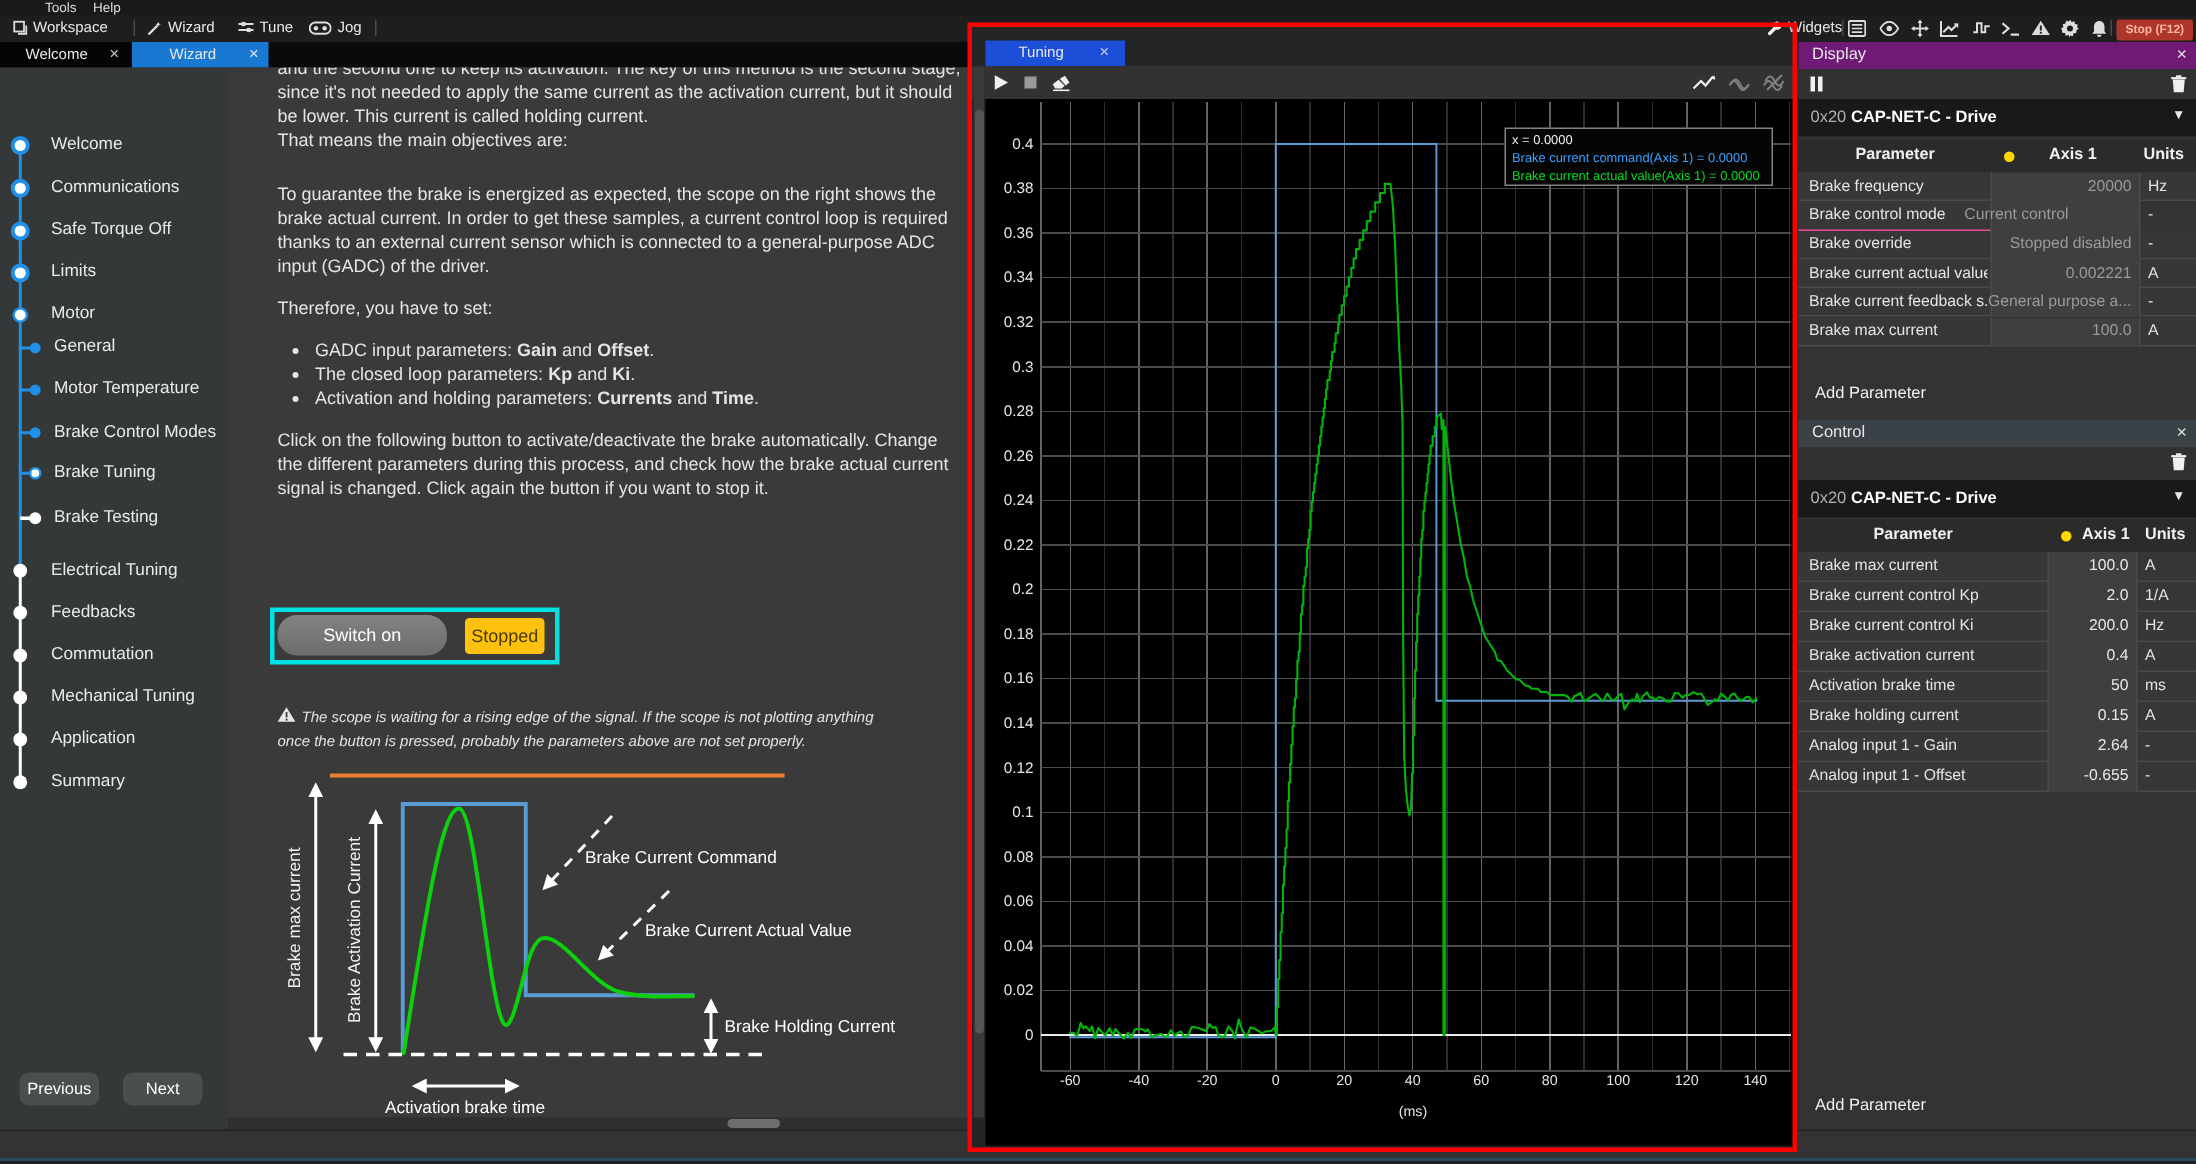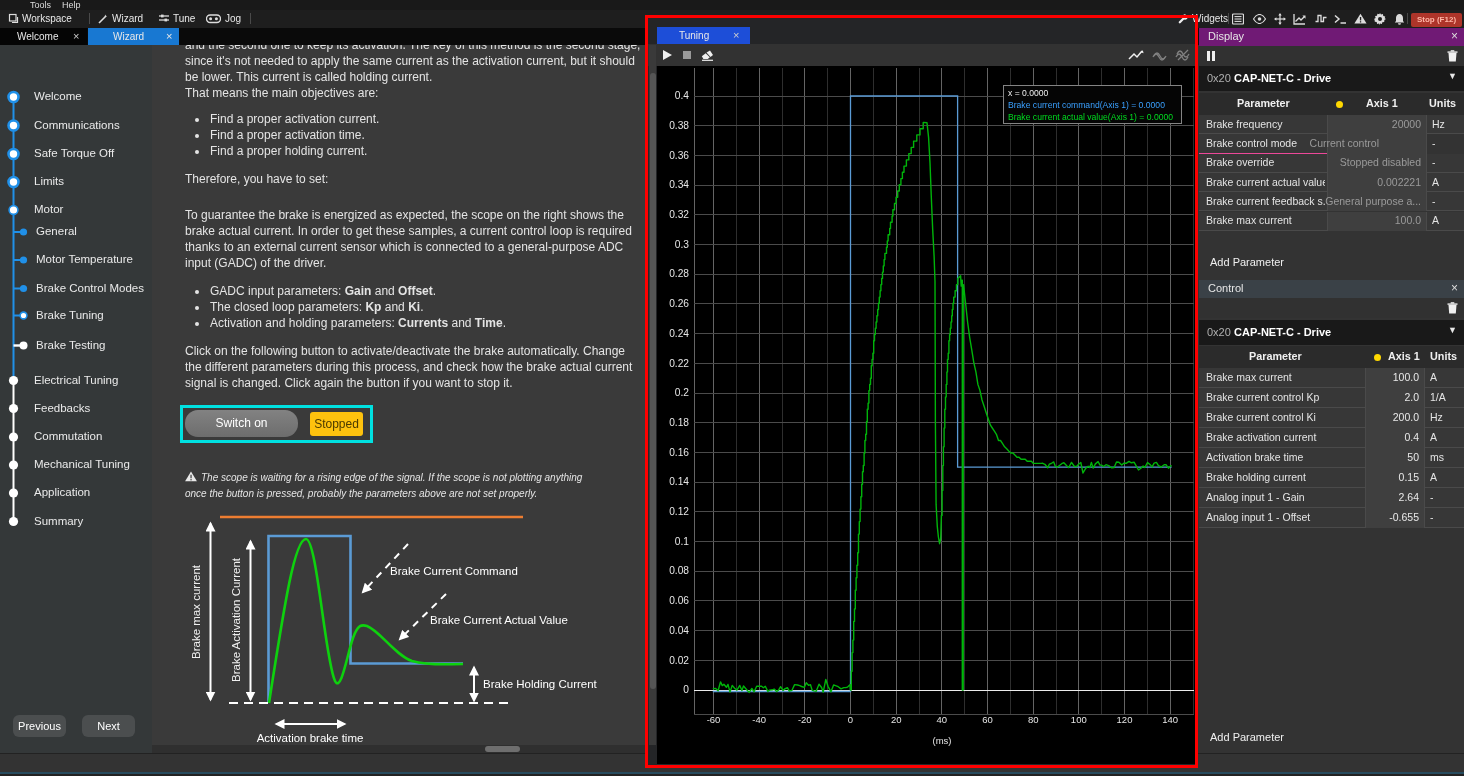--- a/index.html
+++ b/index.html
@@ -146,27 +146,22 @@
     <span class="abs" style="left:34px;top:413px">Mechanical Tuning</span>
     <span class="abs" style="left:34px;top:441px">Application</span>
     <span class="abs" style="left:34px;top:469.5px">Summary</span>
     <div class="abs" style="left:13px;top:670px;width:53px;height:22px;background:#4b4e4f;border-radius:6px;text-align:center;line-height:22px;font-size:11px;color:#fff">Previous</div>
     <div class="abs" style="left:82px;top:670px;width:53px;height:22px;background:#4b4e4f;border-radius:6px;text-align:center;line-height:22px;font-size:11px;color:#fff">Next</div>
   </div>
 
 <div class="abs" style="left:152px;top:45px;width:497px;height:700px;background:#3a3a3a;overflow:hidden;color:#e4e4e4;font-size:12px;line-height:16px">
   <div class="abs" style="left:33px;top:-8px;width:458px">
     <p>and the second one to keep its activation. The key of this method is the second stage, since it's not needed to apply the same current as the activation current, but it should be lower. This current is called holding current.<br>That means the main objectives are:</p>
-    <ul style="margin:10px 0 0 0;padding-left:24px;list-style:disc">
-      <li style="padding-left:1px">Find a proper activation current.</li>
-      <li style="padding-left:1px">Find a proper activation time.</li>
-      <li style="padding-left:1px">Find a proper holding current.</li>
-    </ul>
+    <p style="margin-top:20px">To guarantee the brake is energized as expected, the scope on the right shows the brake actual current. In order to get these samples, a current control loop is required thanks to an external current sensor which is connected to a general-purpose ADC input (GADC) of the driver.</p>
     <p style="margin-top:12px">Therefore, you have to set:</p>
-    <p style="margin-top:20px">To guarantee the brake is energized as expected, the scope on the right shows the brake actual current. In order to get these samples, a current control loop is required thanks to an external current sensor which is connected to a general-purpose ADC input (GADC) of the driver.</p>
     <ul style="margin:12px 0 0 0;padding-left:24px;list-style:disc">
       <li style="padding-left:1px">GADC input parameters: <b>Gain</b> and <b>Offset</b>.</li>
       <li style="padding-left:1px">The closed loop parameters: <b>Kp</b> and <b>Ki</b>.</li>
       <li style="padding-left:1px">Activation and holding parameters: <b>Currents</b> and <b>Time</b>.</li>
     </ul>
     <p style="margin-top:12px">Click on the following button to activate/deactivate the brake automatically. Change the different parameters during this process, and check how the brake actual current signal is changed. Click again the button if you want to stop it.</p>
   </div>
 
   <div class="abs" style="left:28px;top:360px;width:193px;height:38px;border:3px solid #00e1e1"></div>
   <div class="abs" style="left:33px;top:365px;width:113px;height:27px;background:linear-gradient(#828282,#6d6d6d);border-radius:13px;text-align:center;line-height:27px;color:#fff">Switch on</div>

